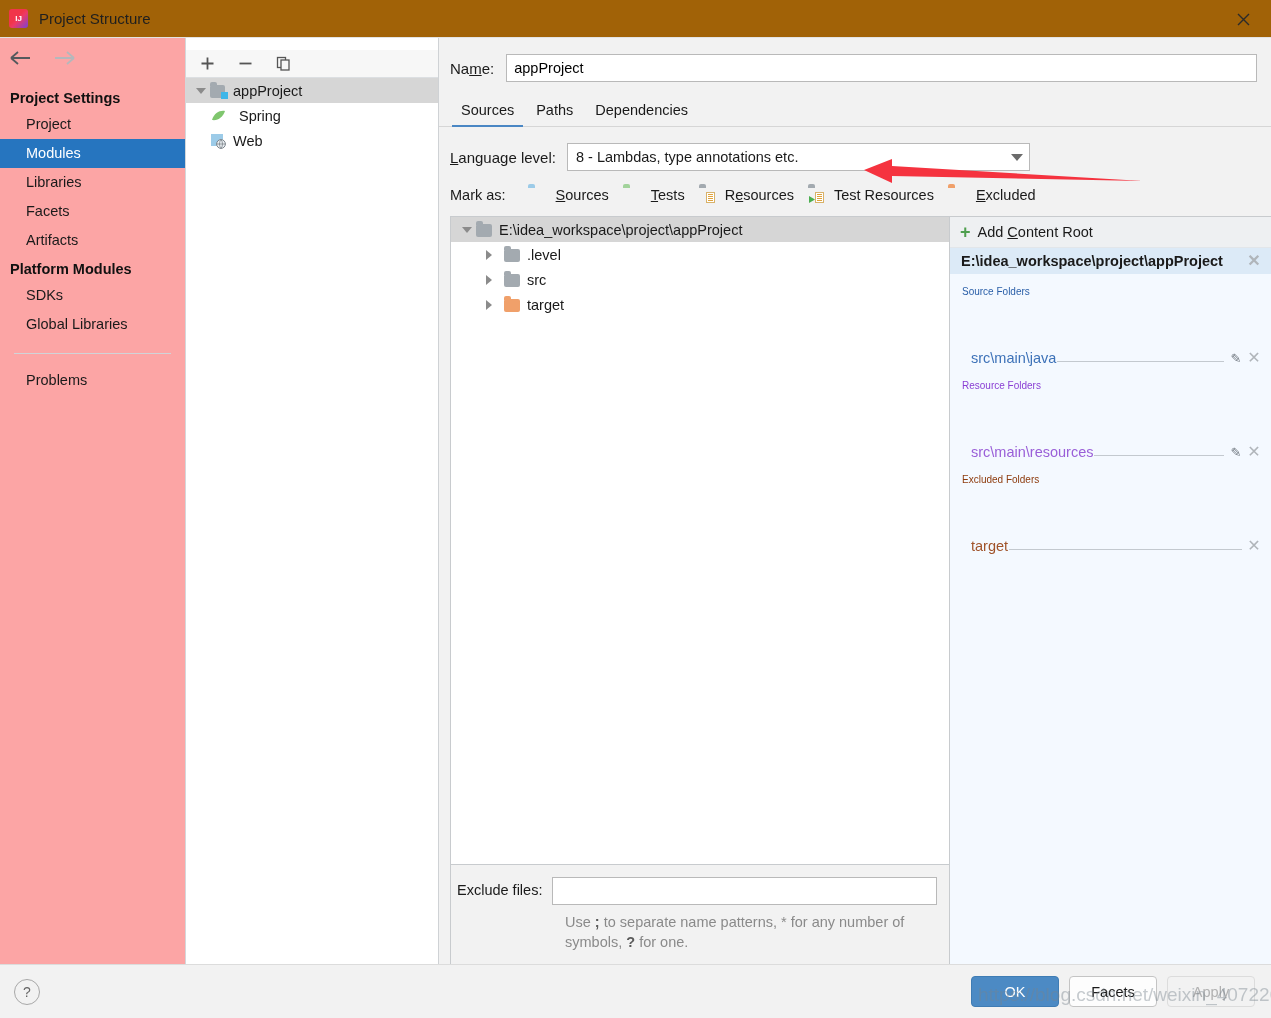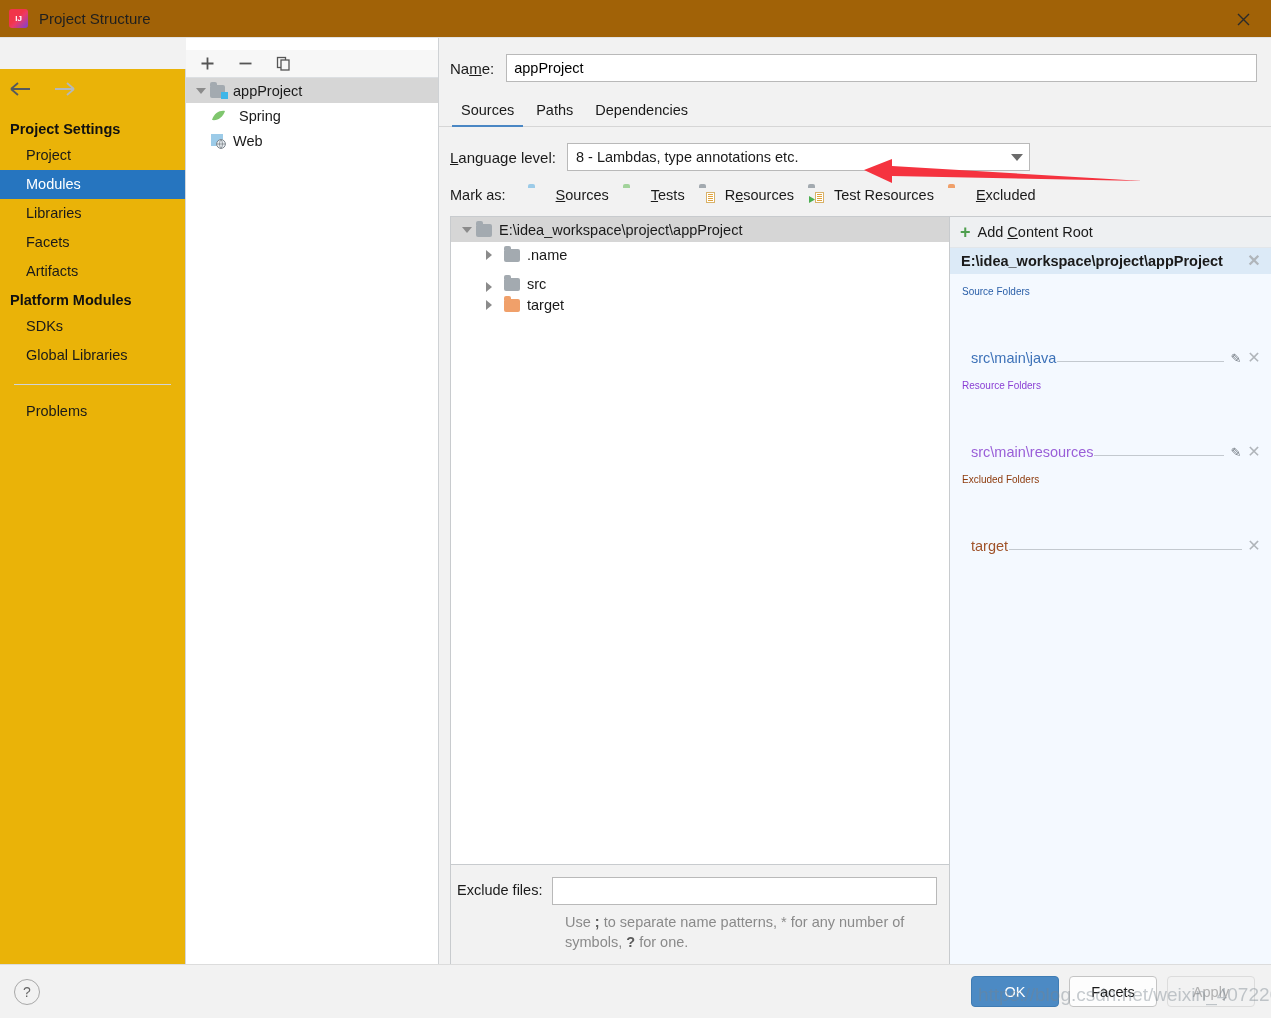--- a/index.html
+++ b/index.html
@@ -50,25 +50,24 @@
   
   .main {
     position: absolute;
     left: 0; top: 38px; right: 0; bottom: 54px;
     display: flex;
   }
 
   
   .sidebar {
     width: 186px;
-    background: #eab308;
+    background: #fca5a5;
     border-right: 1px solid #d4d7da;
     position: relative;
     flex: none;
-    margin-top: 31px;
   }
   .nav-arrows {
     height: 40px;
     display: flex; align-items: center;
     padding-left: 8px; gap: 18px;
   }
   .nav-arrow { cursor: pointer; display: flex; }
   .sidebar-list { padding-top: 6px; }
   .grp-header {
     font-weight: bold;
@@ -523,24 +522,24 @@
             <span>E:\idea_workspace\project\appProject</span>
           </div>
 
           <div class="src-row" style="padding-left:29px;">
             <div class="tw">
                 <div class="tri-right"></div>
               </div>
             <div class="ico" style="margin-left:6px;">
                 <div class="folder f-grey"></div>
               </div>
-            <span>.name</span>
-          </div>
-
-          <div class="src-row" style="padding-left:29px;align-items:flex-end;">
+            <span>.level</span>
+          </div>
+
+          <div class="src-row" style="padding-left:29px;">
             <div class="tw">
                 <div class="tri-right"></div>
               </div>
             <div class="ico" style="margin-left:6px;">
                 <div class="folder f-grey"></div>
               </div>
             <span>src</span>
           </div>
 
           <div class="src-row" style="padding-left:29px;">

